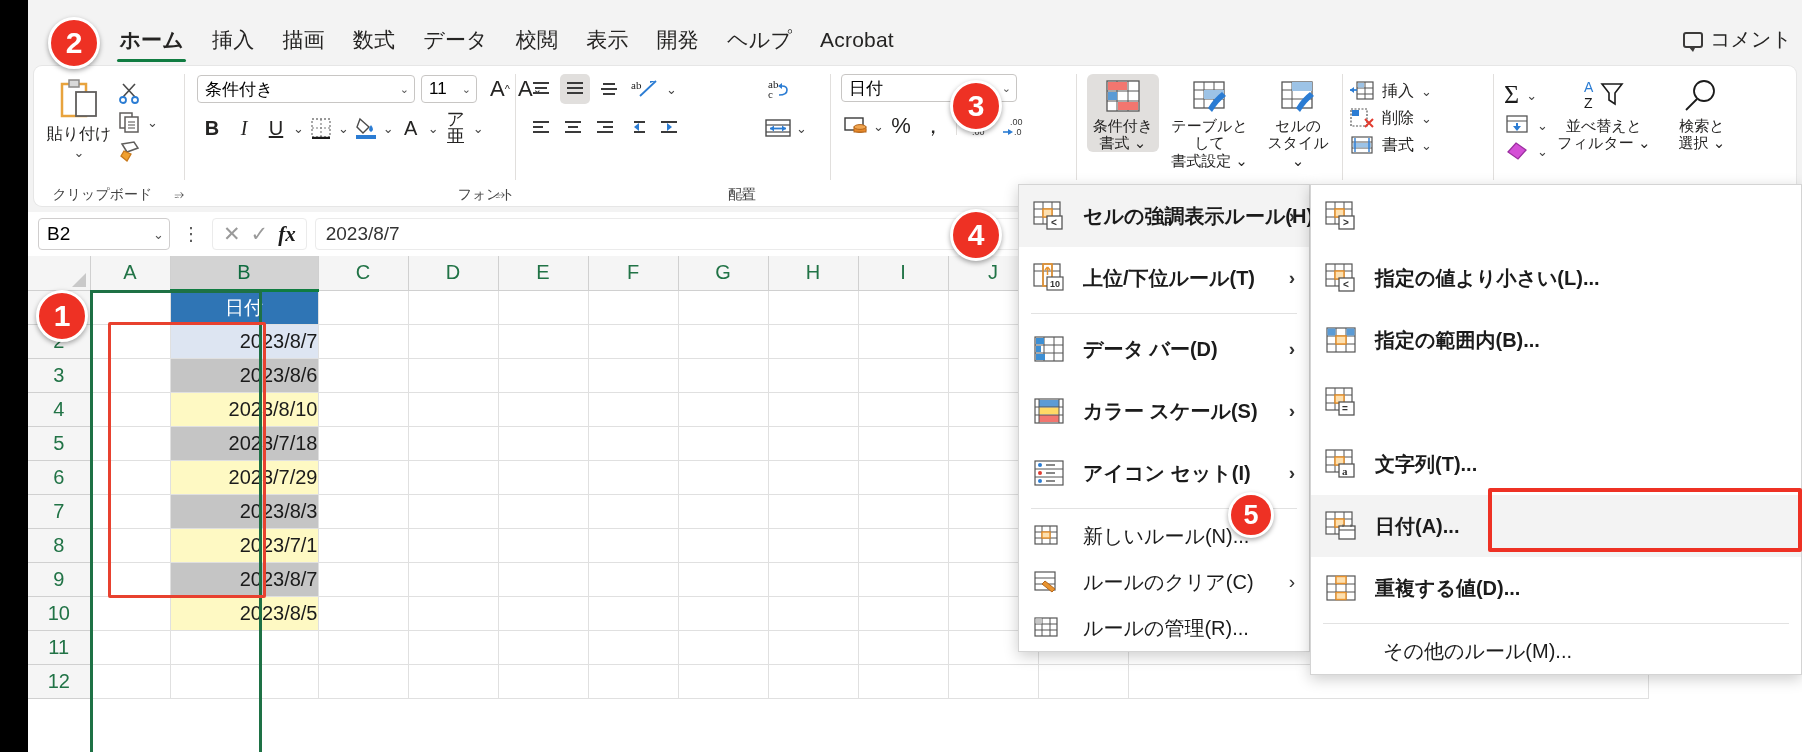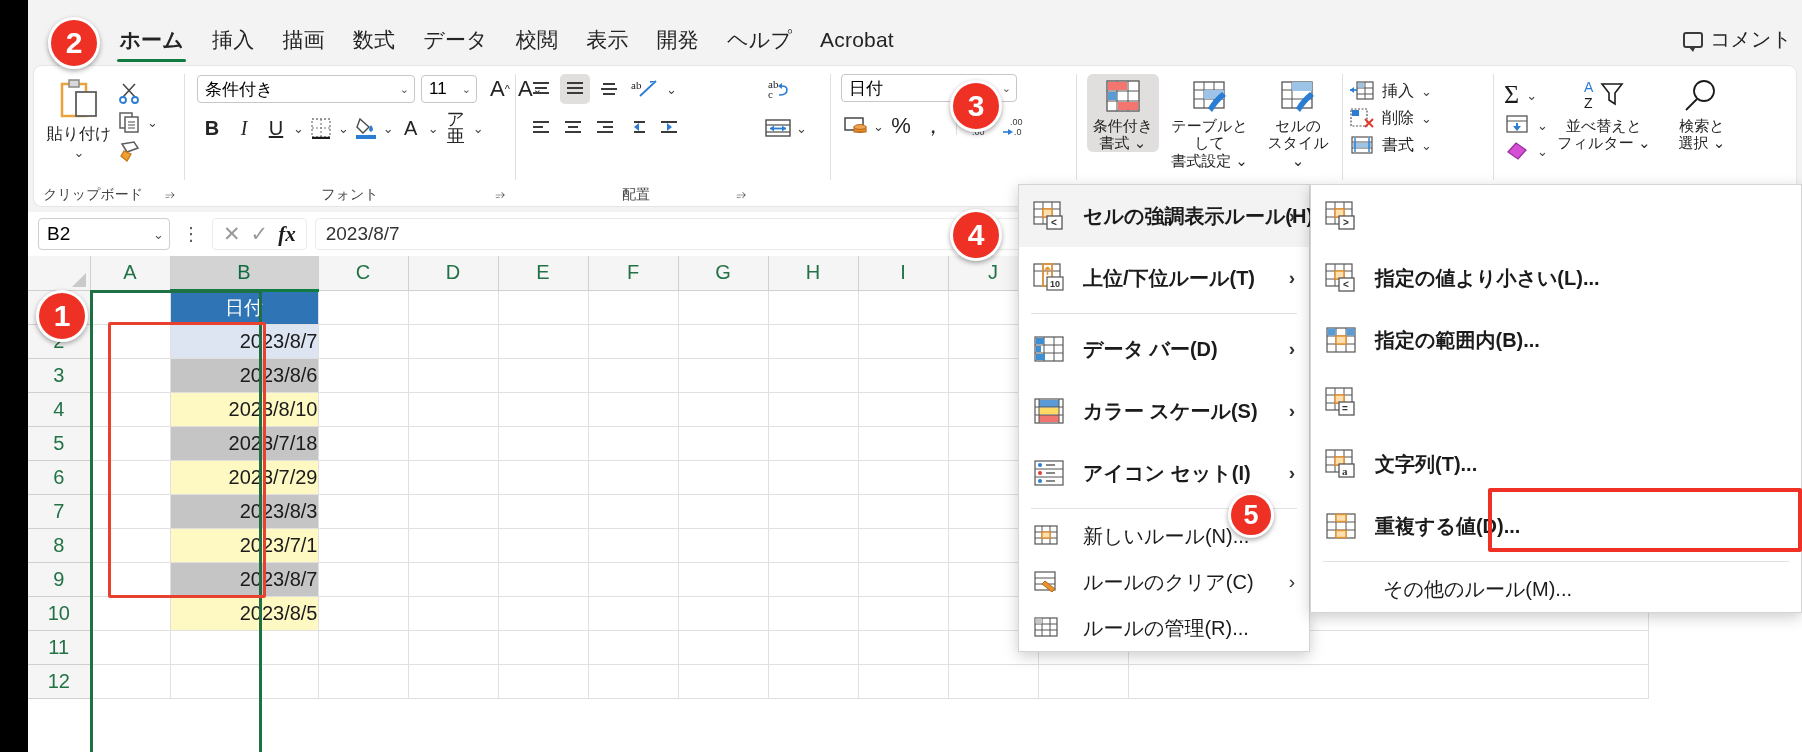--- a/index.html
+++ b/index.html
@@ -60,21 +60,21 @@
     position: absolute; left: 6px; right: 6px; top: 0; bottom: 6px;
     background: #ffffff; border-radius: 8px;
     box-shadow: 0 0 0 1px #e6e6e6;
     display: flex; align-items: stretch;
   }
   .grp { position: relative; display: flex; flex-direction: column; justify-content: flex-start; }
   .grp-body { display: flex; align-items: flex-start; padding: 8px 6px 0 6px; flex: 1; }
   .grp-label {
     height: 24px; line-height: 24px; text-align: center;
     font-size: 14px; color: #444; white-space: nowrap;
-    display: flex; align-items: center; justify-content: center; gap: 22px;
+    display: flex; align-items: center; justify-content: flex-end; gap: 22px;
   }
   .grp-sep { width: 1px; background: #e1dfdd; margin: 8px 0 26px 0; align-self: stretch; }
   .dlg { font-size: 12px; color:#444; }
 
   
   .paste-btn { display:flex; flex-direction:column; align-items:center; width:78px; padding-top:4px;}
   .paste-ico { width: 46px; height: 44px; position: relative; }
   .paste-lbl { font-size: 16px; color:#252423; margin-top:2px;}
   .mini-col { display:flex; flex-direction:column; gap:7px; padding-top:8px; }
   .mini-row { display:flex; align-items:center; gap:5px; }
@@ -1044,20 +1044,37 @@
           <line x1="1" y1="16" x2="27" y2="16" stroke="#555" stroke-width="1"></line>
           <line x1="10" y1="1" x2="10" y2="23" stroke="#555" stroke-width="1"></line>
           <line x1="19" y1="1" x2="19" y2="23" stroke="#555" stroke-width="1"></line>
           <rect x="10" y="8" width="9" height="8" fill="#fde0b0" stroke="#e8932e" stroke-width="1.5"></rect>
           <rect x="14" y="15" width="15" height="13" fill="#fff" stroke="#555" stroke-width="1.3"></rect>
           <text x="17" y="26" font-size="11" fill="#333" font-family="Liberation Serif, serif">a</text>
         </svg>
       </span>
       <span>文字列(T)...</span>
     </div>
+    <div class="menu-item bold hl">
+      <span class="menu-ico">
+        <svg width="34" height="30" viewBox="0 0 34 30">
+          <rect x="1" y="1" width="26" height="22" fill="#fff" stroke="#555" stroke-width="1.2"></rect>
+          <line x1="1" y1="8" x2="27" y2="8" stroke="#555" stroke-width="1"></line>
+          <line x1="1" y1="16" x2="27" y2="16" stroke="#555" stroke-width="1"></line>
+          <line x1="10" y1="1" x2="10" y2="23" stroke="#555" stroke-width="1"></line>
+          <line x1="19" y1="1" x2="19" y2="23" stroke="#555" stroke-width="1"></line>
+          <rect x="10" y="8" width="9" height="8" fill="#fde0b0" stroke="#e8932e" stroke-width="1.5"></rect>
+          <rect x="14" y="15" width="16" height="13" fill="#fff" stroke="#555" stroke-width="1.3"></rect>
+          <line x1="14" y1="19" x2="30" y2="19" stroke="#555" stroke-width="1.1"></line>
+          <line x1="18" y1="13.5" x2="18" y2="16" stroke="#555" stroke-width="1.1"></line>
+          <line x1="26" y1="13.5" x2="26" y2="16" stroke="#555" stroke-width="1.1"></line>
+        </svg>
+      </span>
+      <span>日付(A)...</span>
+    </div>
     <div class="menu-item bold">
       <span class="menu-ico">
         <svg width="34" height="30" viewBox="0 0 34 30">
           <rect x="2" y="3" width="28" height="24" fill="#fff" stroke="#555" stroke-width="1.2"></rect>
           <line x1="2" y1="11" x2="30" y2="11" stroke="#555" stroke-width="1"></line>
           <line x1="2" y1="19" x2="30" y2="19" stroke="#555" stroke-width="1"></line>
           <line x1="11" y1="3" x2="11" y2="27" stroke="#555" stroke-width="1"></line>
           <line x1="21" y1="3" x2="21" y2="27" stroke="#555" stroke-width="1"></line>
           <rect x="11" y="3.5" width="10" height="7" fill="#fde0b0" stroke="#e8932e" stroke-width="1.4"></rect>
           <rect x="11" y="19.5" width="10" height="7" fill="#fde0b0" stroke="#e8932e" stroke-width="1.4"></rect>

